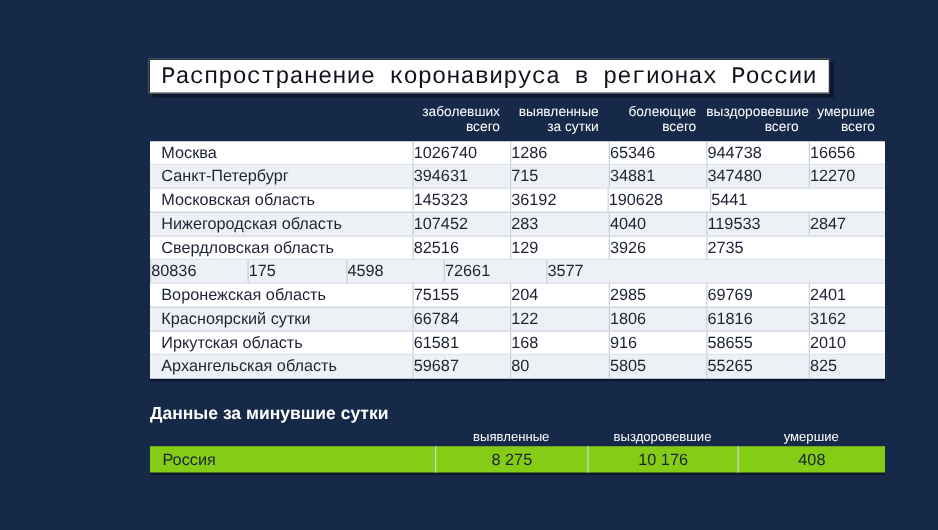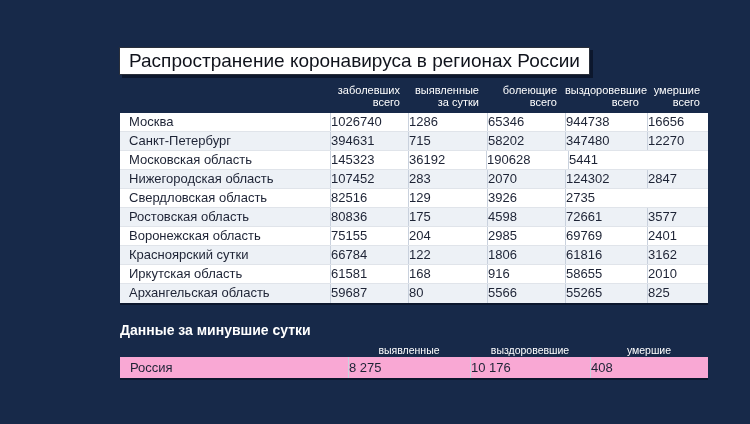--- a/index.html
+++ b/index.html
@@ -5,21 +5,21 @@
   html,body{margin:0;padding:0;}
   body{
     width:750px;height:424px;
     background:#172949;
     font-family:"Liberation Sans","DejaVu Sans",sans-serif;
     position:relative;overflow:hidden;
   }
   .title-box{
     position:absolute;left:119px;top:47px;
     background:#ffffff;color:#10131c;
-    font-family:Liberation Sans, sans-serif;
+    font-family:Liberation Mono, monospace;
     font-size:19px;line-height:26px;height:26px;
     padding:0 9px;white-space:nowrap;
     box-shadow:3px 3px 0 rgba(4,10,22,0.55);
     border:1px solid #2a2f3a;
   }
   .thead{
     position:absolute;left:120px;top:82px;width:588px;height:26px;
     display:flex;color:#ffffff;
   }
   .thead .hcell{
@@ -47,25 +47,25 @@
     position:absolute;left:120px;top:322px;
     color:#ffffff;font-size:14px;font-weight:600;
   }
   .daily-head{
     position:absolute;left:120px;top:344px;width:588px;height:13px;
     display:flex;color:#ffffff;font-size:10.5px;line-height:12px;
   }
   .daily-head .hcell{text-align:center;box-sizing:border-box;}
   .daily-row{
     position:absolute;left:120px;top:357px;width:588px;height:21px;
-    display:flex;background:#f9a8d4;color:#1d2335;font-size:13px;line-height:21px;
+    display:flex;background:#84cc16;color:#1d2335;font-size:13px;line-height:21px;
     box-shadow:0 2px 0 rgba(4,10,22,0.55);
   }
   .daily-row .dcell{box-sizing:border-box;}
-  .daily-row .dval{text-align:left;border-left:1px solid #c9d1dd;}
+  .daily-row .dval{text-align:center;border-left:1px solid #c9d1dd;}
   .daily-row .dregion{padding-left:10px;}
   
   .d0{width:228px;}.d1{width:122px;}.d2{width:120px;}.d3{width:118px;}
 </style>
 </head>
 <body>
 
 <div class="title-box">Распространение коронавируса в регионах России</div>
 
 <div class="thead">
@@ -98,48 +98,47 @@
     <div class="tcell num c1">1026740</div>
     <div class="tcell num c2">1286</div>
     <div class="tcell num c3">65346</div>
     <div class="tcell num c4">944738</div>
     <div class="tcell num c5">16656</div>
   </div>
     <div class="trow">
     <div class="tcell region c0">Санкт-Петербург</div>
     <div class="tcell num c1">394631</div>
     <div class="tcell num c2">715</div>
-    <div class="tcell num c3">58202</div>
+    <div class="tcell num c3">34881</div>
     <div class="tcell num c4">347480</div>
     <div class="tcell num c5">12270</div>
   </div>
     <div class="trow">
     <div class="tcell region c0">Московская область</div>
     <div class="tcell num c1">145323</div>
     <div class="tcell num c3">36192</div>
     <div class="tcell num c4">190628</div>
     <div class="tcell num c5">5441</div>
   </div>
     <div class="trow">
     <div class="tcell region c0">Нижегородская область</div>
     <div class="tcell num c1">107452</div>
     <div class="tcell num c2">283</div>
-    <div class="tcell num c3">2070</div>
-    <div class="tcell num c4">124302</div>
+    <div class="tcell num c3">4040</div>
+    <div class="tcell num c4">119533</div>
     <div class="tcell num c5">2847</div>
   </div>
     <div class="trow">
     <div class="tcell region c0">Свердловская область</div>
     <div class="tcell num c1">82516</div>
     <div class="tcell num c2">129</div>
     <div class="tcell num c3">3926</div>
     <div class="tcell num c5">2735</div>
   </div>
     <div class="trow">
-    <div class="tcell region c0">Ростовская область</div>
     <div class="tcell num c1">80836</div>
     <div class="tcell num c2">175</div>
     <div class="tcell num c3">4598</div>
     <div class="tcell num c4">72661</div>
     <div class="tcell num c5">3577</div>
   </div>
     <div class="trow">
     <div class="tcell region c0">Воронежская область</div>
     <div class="tcell num c1">75155</div>
     <div class="tcell num c2">204</div>
@@ -160,21 +159,21 @@
     <div class="tcell num c1">61581</div>
     <div class="tcell num c2">168</div>
     <div class="tcell num c3">916</div>
     <div class="tcell num c4">58655</div>
     <div class="tcell num c5">2010</div>
   </div>
     <div class="trow">
     <div class="tcell region c0">Архангельская область</div>
     <div class="tcell num c1">59687</div>
     <div class="tcell num c2">80</div>
-    <div class="tcell num c3">5566</div>
+    <div class="tcell num c3">5805</div>
     <div class="tcell num c4">55265</div>
     <div class="tcell num c5">825</div>
   </div>
   </div>
 
 <div class="daily-title">Данные за минувшие сутки</div>
 
 <div class="daily-head">
   <div class="hcell d0"></div>
   <div class="hcell d1">выявленные</div>

